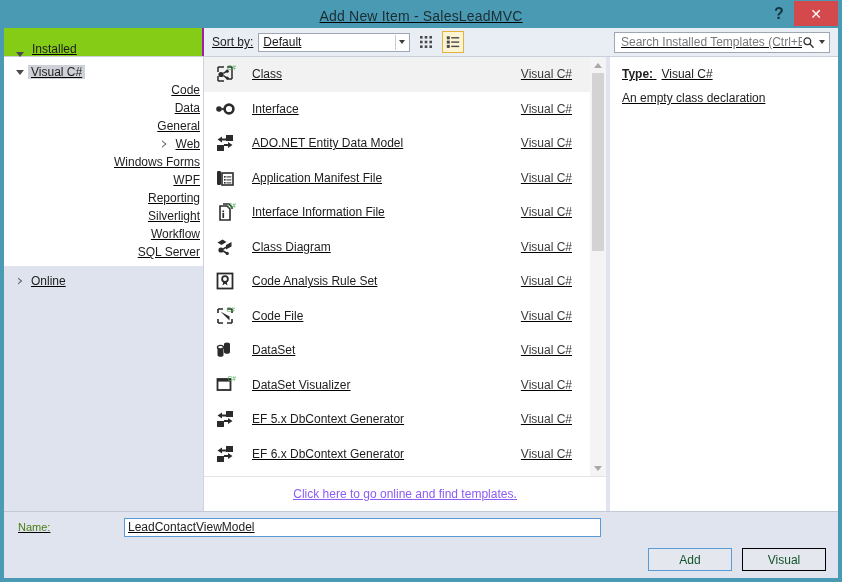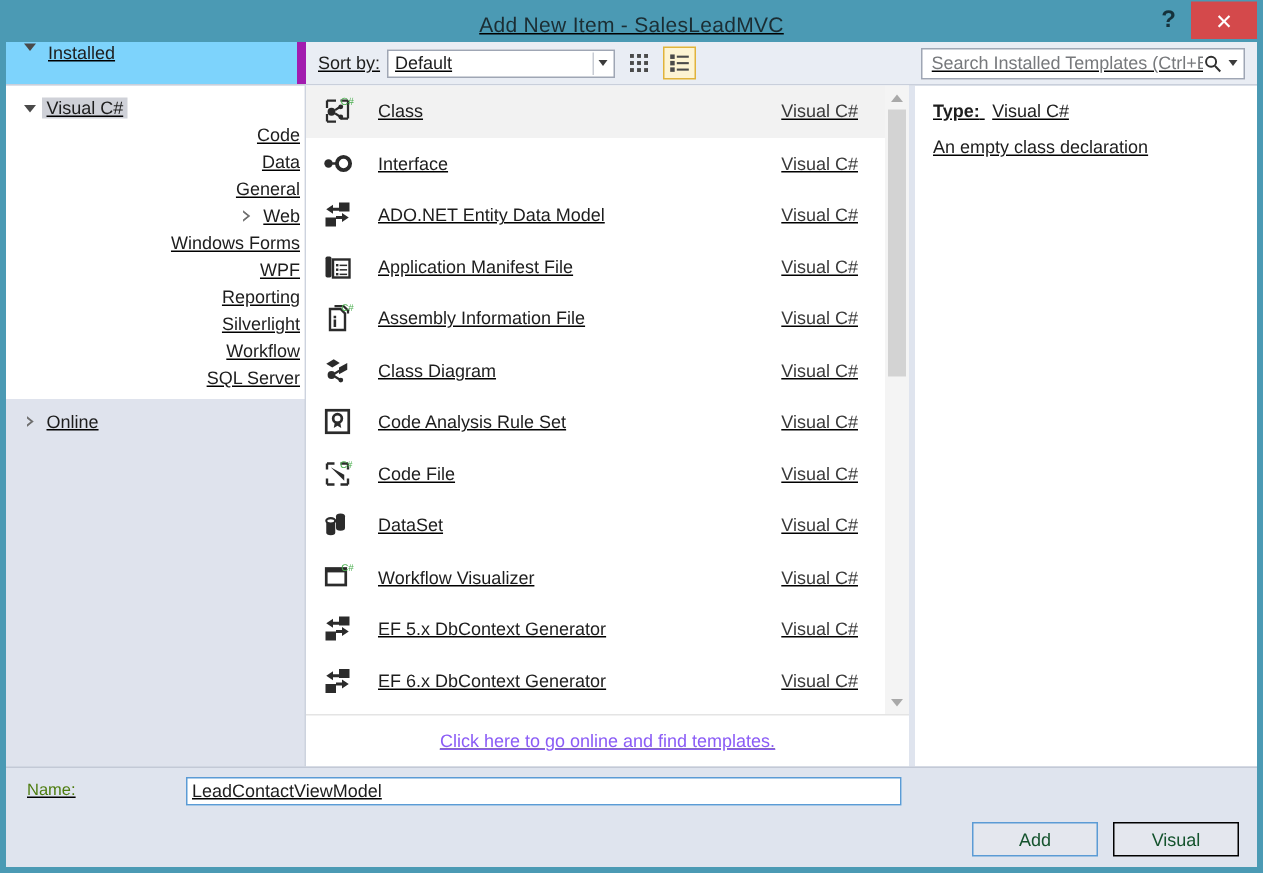--- a/index.html
+++ b/index.html
@@ -64,26 +64,26 @@
     flex: 0 0 28px;
     display: flex;
     align-items: center;
     background: #e9edf4;
     border-bottom: 1px solid #c9cfdb;
     position: relative;
   }
   .tb-left {
     width: 200px;
     height: 100%;
-    background: #7dd3fc;
-    display: flex;
-    align-items: flex-start;
+    background: #84cc16;
+    display: flex;
+    align-items: flex-end;
     padding-left: 12px;
     box-sizing: border-box;
-    border-right: 6px solid #a21caf;
+    border-right: 2px solid #a21caf;
   }
   .tree-header-arrow {
     width: 0; height: 0;
     border-left: 4px solid transparent;
     border-right: 4px solid transparent;
     border-top: 5px solid #4a4a4a;
     margin-right: 8px;
     transform: translateY(1px);
   }
   .tree-header-label { font-size: 12px; color: #1d1d1d; }
@@ -599,21 +599,21 @@
             <div class="tpl-row">
               <span class="tpl-icon">
                 <svg width="22" height="22" viewBox="0 0 22 22">
         <path d="M6 5 h7 l3 3 v11 h-10 z" fill="#fff" stroke="#2b2b2b" stroke-width="1.6"></path>
         <path d="M9 3 h6 l3 3 v2" fill="none" stroke="#2b2b2b" stroke-width="1.5"></path>
         <rect x="8.4" y="9.5" width="1.7" height="1.7" fill="#2b2b2b"></rect>
         <rect x="8.4" y="12" width="1.7" height="5" fill="#2b2b2b"></rect>
         <text x="13.5" y="6.5" font-size="6.5" fill="#4caf50" font-family="Liberation Sans, sans-serif">C#</text>
       </svg>
               </span>
-              <span class="tpl-name">Assembly Information File</span>
+              <span class="tpl-name">Interface Information File</span>
               <span class="tpl-lang">Visual C#</span>
             </div>
             <div class="tpl-row">
               <span class="tpl-icon">
                 <svg width="22" height="22" viewBox="0 0 22 22">
         <path d="M3.5 6.5 l5 -3 4 2.5 -5 3 z" fill="#2b2b2b"></path>
         <path d="M12 9 l5.5 -3 v4.5 l-5.5 3 z" fill="#2b2b2b"></path>
         <circle cx="7" cy="14" r="2.6" fill="#2b2b2b"></circle>
         <path d="M9.2 15 l3.2 2 M9.2 13 l3 -1.8" stroke="#2b2b2b" stroke-width="1.5"></path>
         <circle cx="13.2" cy="17.4" r="1.6" fill="#2b2b2b"></circle>
@@ -657,21 +657,21 @@
               <span class="tpl-lang">Visual C#</span>
             </div>
             <div class="tpl-row">
               <span class="tpl-icon">
                 <svg width="22" height="22" viewBox="0 0 22 22">
         <rect x="3.5" y="5" width="13" height="11" fill="none" stroke="#2b2b2b" stroke-width="1.8"></rect>
         <rect x="3.5" y="5" width="13" height="2.6" fill="#2b2b2b"></rect>
         <text x="13.5" y="6.6" font-size="6.5" fill="#4caf50" font-family="Liberation Sans, sans-serif">C#</text>
       </svg>
               </span>
-              <span class="tpl-name">Workflow Visualizer</span>
+              <span class="tpl-name">DataSet Visualizer</span>
               <span class="tpl-lang">Visual C#</span>
             </div>
             <div class="tpl-row">
               <span class="tpl-icon">
                 <svg width="22" height="22" viewBox="0 0 22 22">
         <path d="M12 3 h7 v6 h-7 z" fill="#2b2b2b"></path>
         <path d="M3.5 7.5 l4.5 -3 v2 h4 v2 h-4 v2 z" fill="#2b2b2b"></path>
         <path d="M18.5 13 l-4.5 3 v-2 h-4 v-2 h4 v-2 z" fill="#2b2b2b"></path>
         <path d="M3 13 h7 v6 h-7 z" fill="#2b2b2b"></path>
       </svg>

